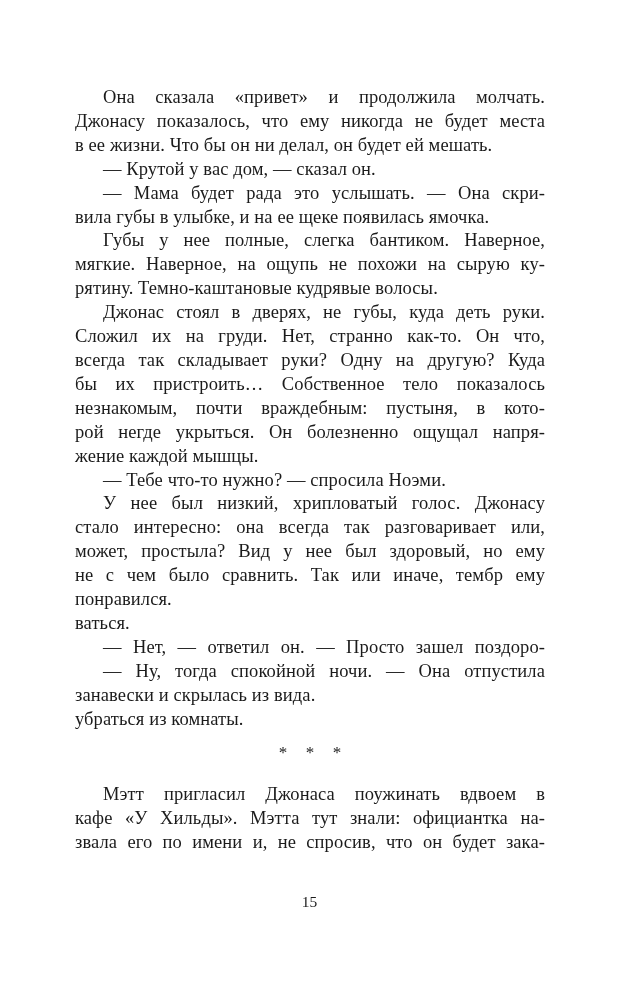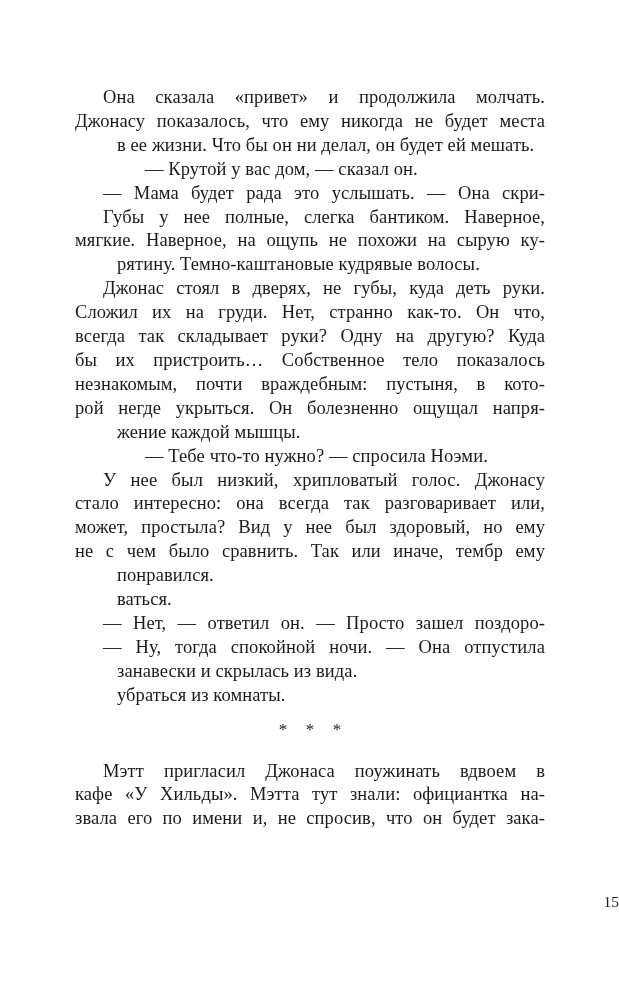--- a/index.html
+++ b/index.html
@@ -38,56 +38,56 @@
   .line {
     display: block;
     text-align: justify;
     text-align-last: justify;
   }
   .line.first {
     padding-left: 28px;
   }
   .line.last {
     text-align-last: left;
-    margin-left: 42px;
   }
   .separator {
     text-align: center;
     text-align-last: center;
     font-size: 17px;
     word-spacing: 14px;
     margin: 10px 0 18px 0;
     line-height: 24px;
     color: #1b1b1b;
   }
   .page-number {
     position: absolute;
     left: 0;
     top: 893px;
     width: 619px;
-    text-align: right;
+    text-align: center;
     font-size: 15.5px;
     color: #1b1b1b;
   }
 </style>
 </head>
 <body>
 
 <div class="book-page">
   <div class="text-area" id="text-area">
       <p class="para">
         <span class="line first">Она сказала «привет» и продолжила молчать.</span>
         <span class="line">Джонасу показалось, что ему никогда не будет места</span>
         <span class="line last">в ее жизни. Что бы он ни делал, он будет ей мешать.</span>
       </p>
       <p class="para">
         <span class="line first last">— Крутой у вас дом, — сказал он.</span>
       </p>
       <p class="para">
         <span class="line first">— Мама будет рада это услышать. — Она скри-</span>
+        <span class="line last">вила губы в улыбке, и на ее щеке появилась ямочка.</span>
       </p>
       <p class="para">
         <span class="line first">Губы у нее полные, слегка бантиком. Наверное,</span>
         <span class="line">мягкие. Наверное, на ощупь не похожи на сырую ку-</span>
         <span class="line last">рятину. Темно-каштановые кудрявые волосы.</span>
       </p>
       <p class="para">
         <span class="line first">Джонас стоял в дверях, не губы, куда деть руки.</span>
         <span class="line">Сложил их на груди. Нет, странно как-то. Он что,</span>
         <span class="line">всегда так складывает руки? Одну на другую? Куда</span>

